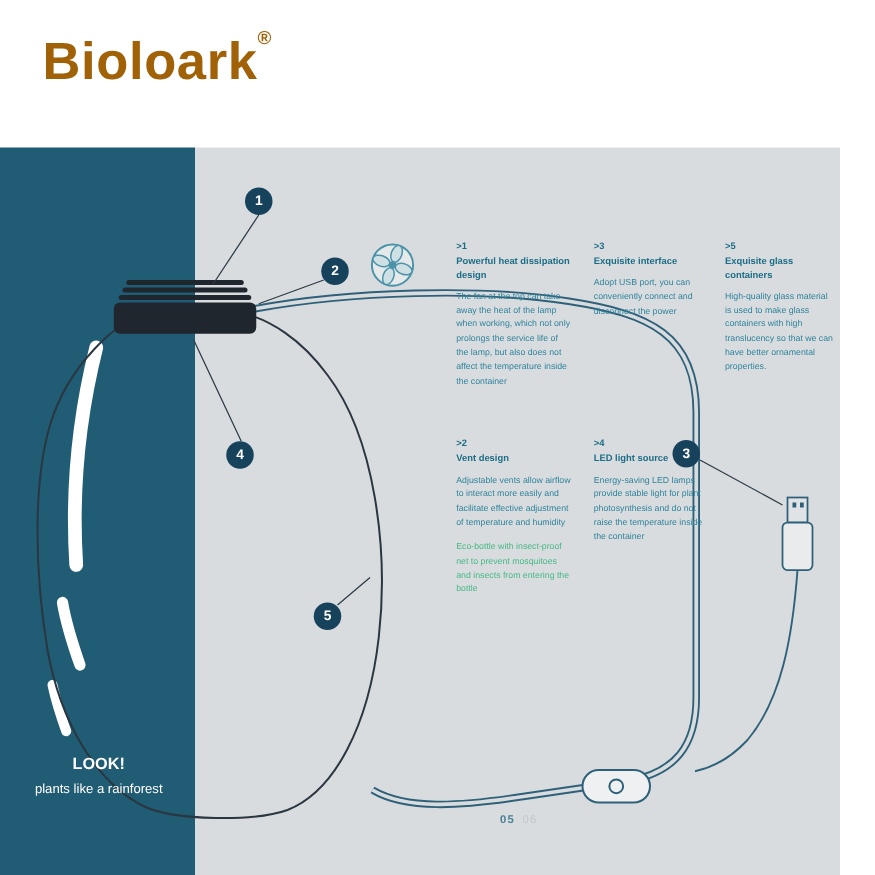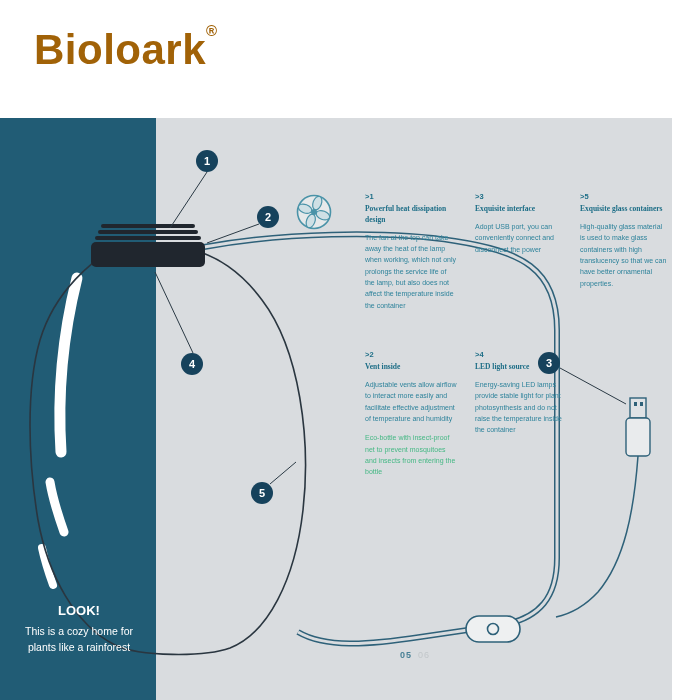--- a/index.html
+++ b/index.html
@@ -7,21 +7,21 @@
          font-family:"Liberation Sans",sans-serif;overflow:hidden;}
   .panel-teal{position:absolute;left:0;top:118px;width:156px;height:582px;background:#215c75;}
   .panel-gray{position:absolute;left:156px;top:118px;width:516px;height:582px;background:#d9dcdf;}
   .logo{position:absolute;left:34px;top:22px;font-size:42px;font-weight:bold;color:#a16207;letter-spacing:.5px;}
   .logo .reg{font-size:15px;vertical-align:28px;font-weight:bold;}
   svg.diagram{position:absolute;left:0;top:0;}
   .callout{position:absolute;width:22px;height:22px;border-radius:50%;background:#16425c;color:#fff;
            display:flex;align-items:center;justify-content:center;font-size:11px;font-weight:bold;}
   .feature{position:absolute;}
   .f-index{font-size:7.5px;font-weight:bold;color:#1c6d86;margin-bottom:3px;}
-  .f-title{font-size:7.5px;font-weight:bold;color:#1c6d86;margin-bottom:6px;line-height:1.45;font-family:Liberation Serif, serif;}
+  .f-title{font-size:7.5px;font-weight:bold;color:#1c6d86;margin-bottom:6px;line-height:1.45;}
   .f-body{font-size:7px;line-height:1.62;color:#2e839b;}
   .f-note{font-size:7px;line-height:1.62;color:#45b884;margin-top:8px;}
   .caption{position:absolute;left:0;top:583px;width:158px;text-align:center;color:#ffffff;}
   .caption-head{font-size:13px;font-weight:bold;margin-bottom:6px;margin-top:20px;}
   .caption-line{font-size:10.5px;line-height:1.5;}
   .page{position:absolute;left:400px;top:650px;font-size:9px;letter-spacing:1px;}
   .page-current{color:#4a8196;font-weight:bold;}
   .page-next{color:#c2c7ca;margin-left:6px;}
 </style>
 </head>
@@ -114,34 +114,33 @@
   </div>
 
   <div class="feature" style="left:580px;top:192px;width:88px;">
     <div class="f-index">&gt;5</div>
     <div class="f-title">Exquisite glass containers</div>
     <div class="f-body">High-quality glass material is used to make glass containers with high translucency so that we can have better ornamental properties.</div>
   </div>
 
   <div class="feature" style="left:365px;top:350px;width:92px;">
     <div class="f-index">&gt;2</div>
-    <div class="f-title">Vent inside</div>
+    <div class="f-title">Vent design</div>
     <div class="f-body">Adjustable vents allow airflow to interact more easily and facilitate effective adjustment of temperature and humidity</div>
     <div class="f-note">Eco-bottle with insect-proof net to prevent mosquitoes and insects from entering the bottle</div>
   </div>
 
   <div class="feature" style="left:475px;top:350px;width:88px;">
     <div class="f-index">&gt;4</div>
     <div class="f-title">LED light source</div>
     <div class="f-body">Energy-saving LED lamps provide stable light for plant photosynthesis and do not raise the temperature inside the container</div>
   </div>
 
   <div class="caption">
     <div class="caption-head">LOOK!</div>
-    <div class="caption-line">This is a cozy home for</div>
     <div class="caption-line">plants like a rainforest</div>
   </div>
 
   <div class="page">
     <span class="page-current">05</span><span class="page-next">06</span>
   </div>
 
 </div>
 
 </body></html>

